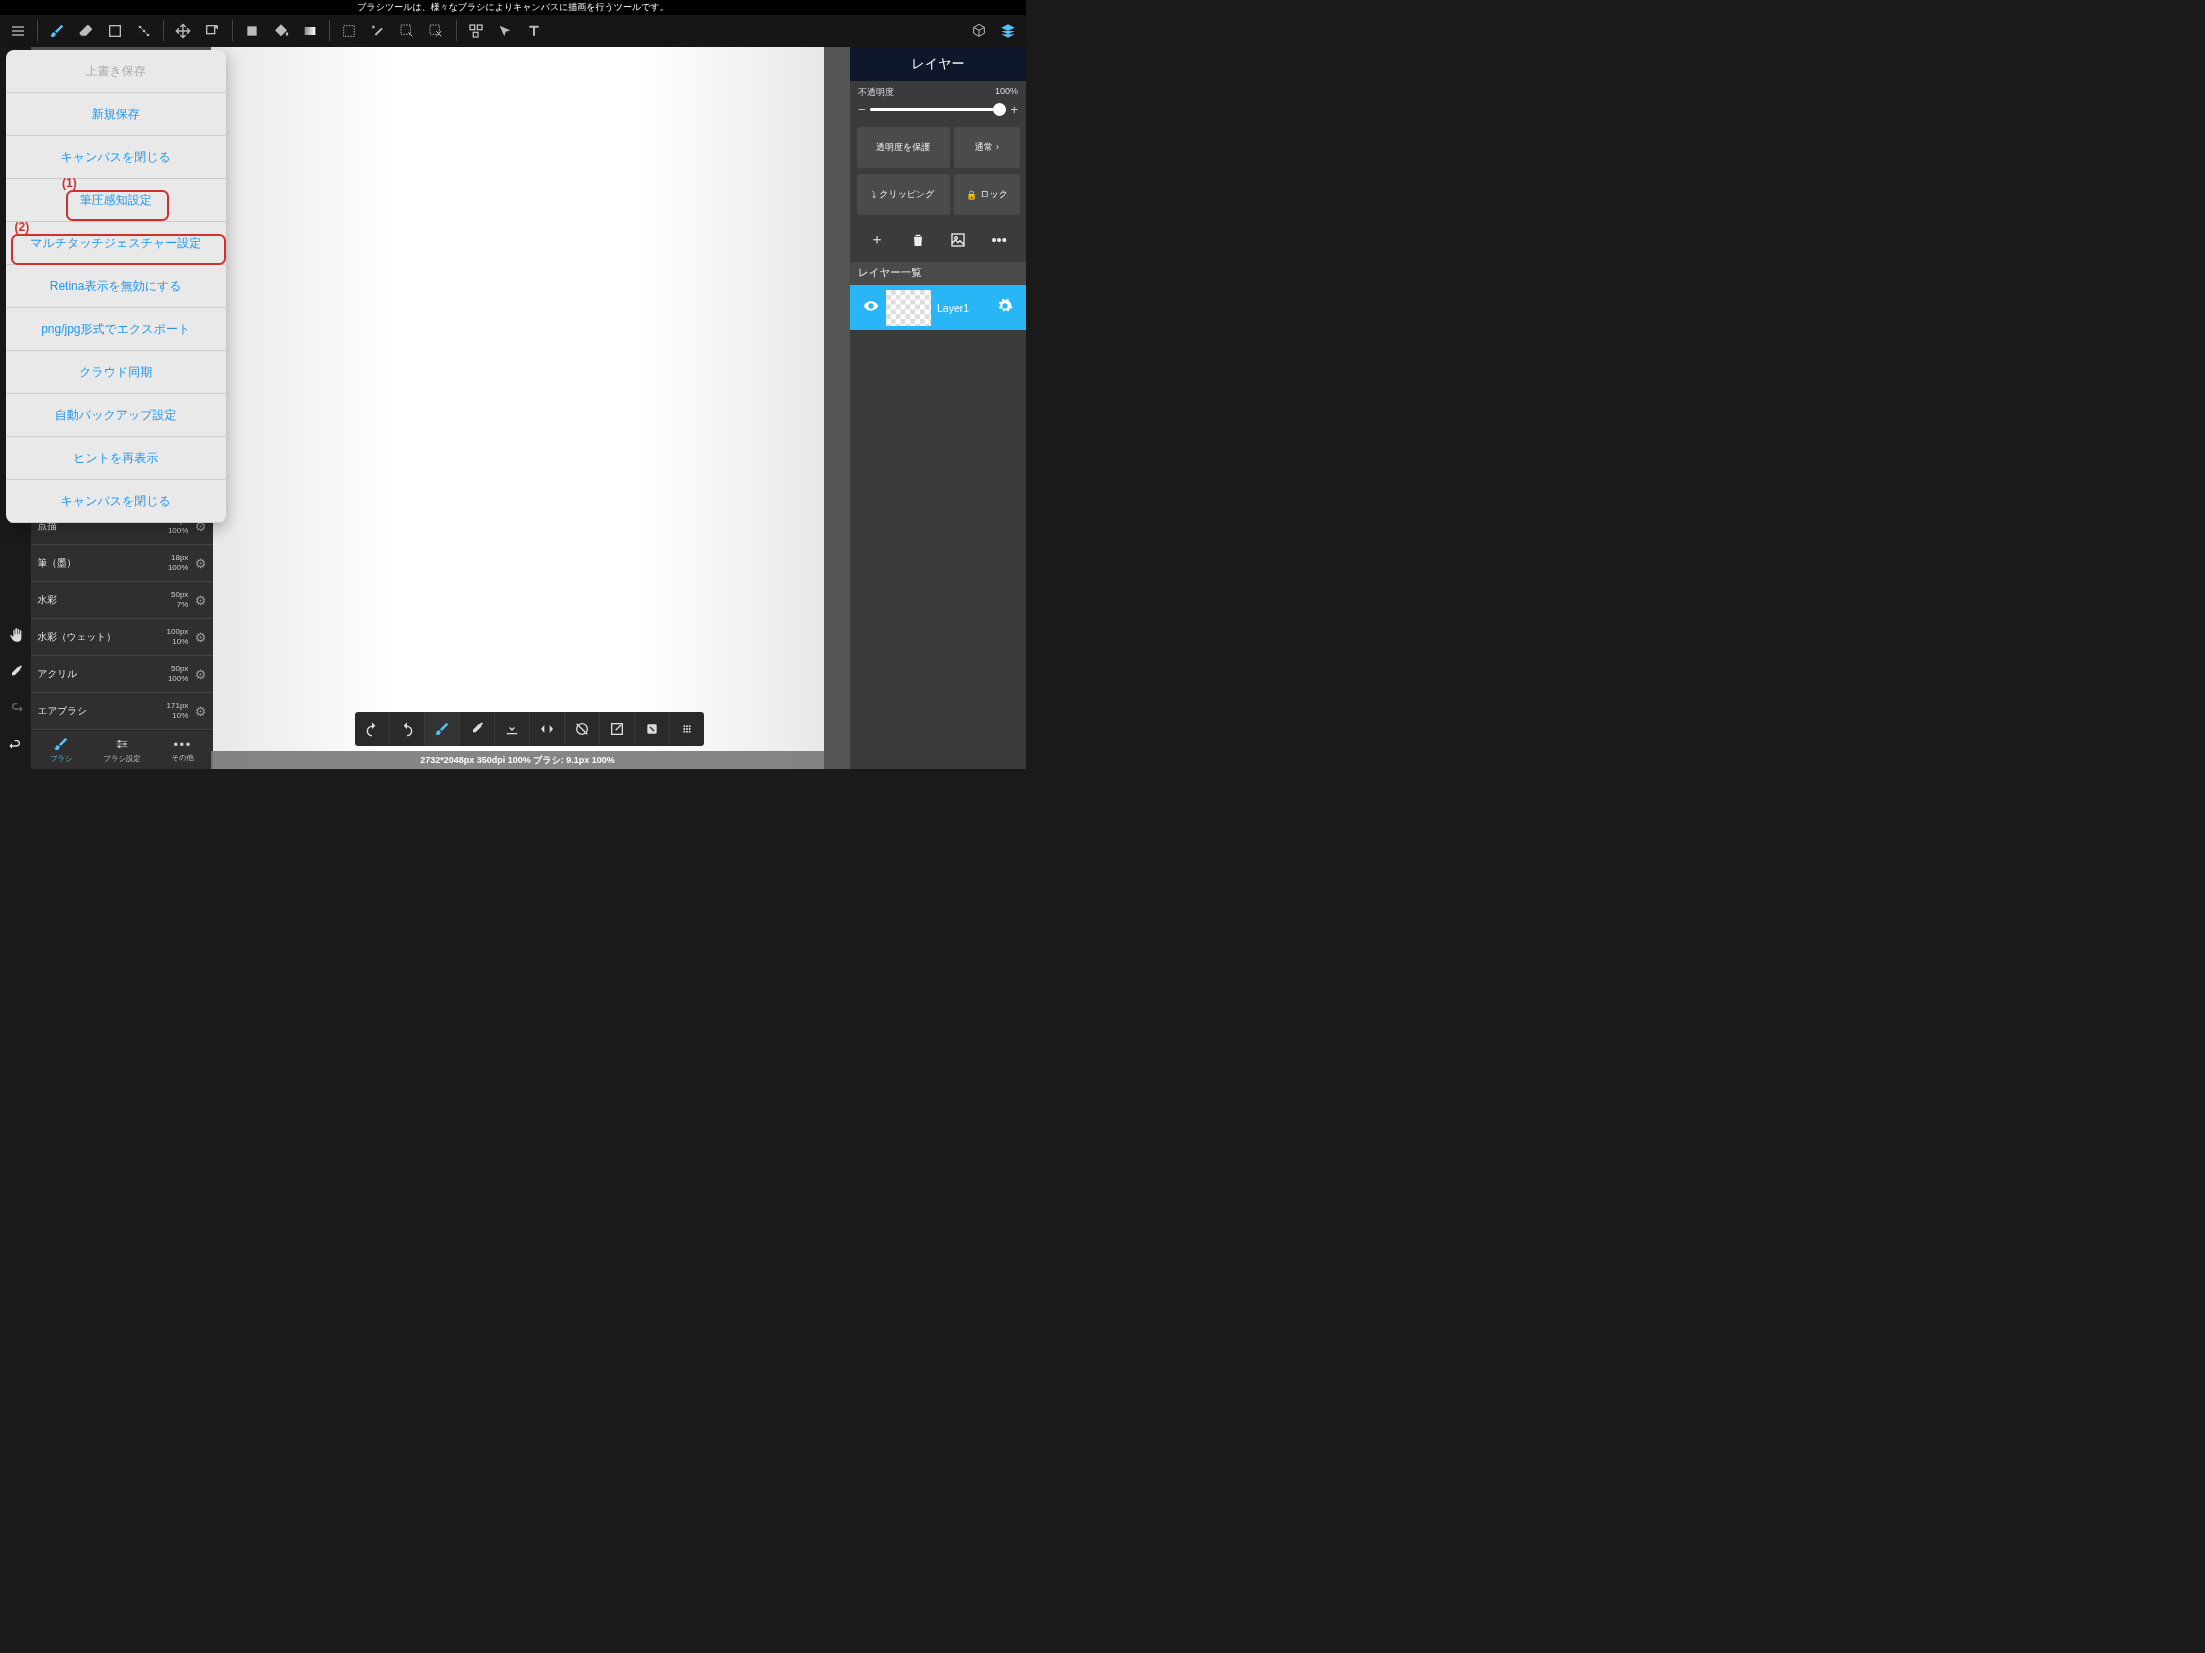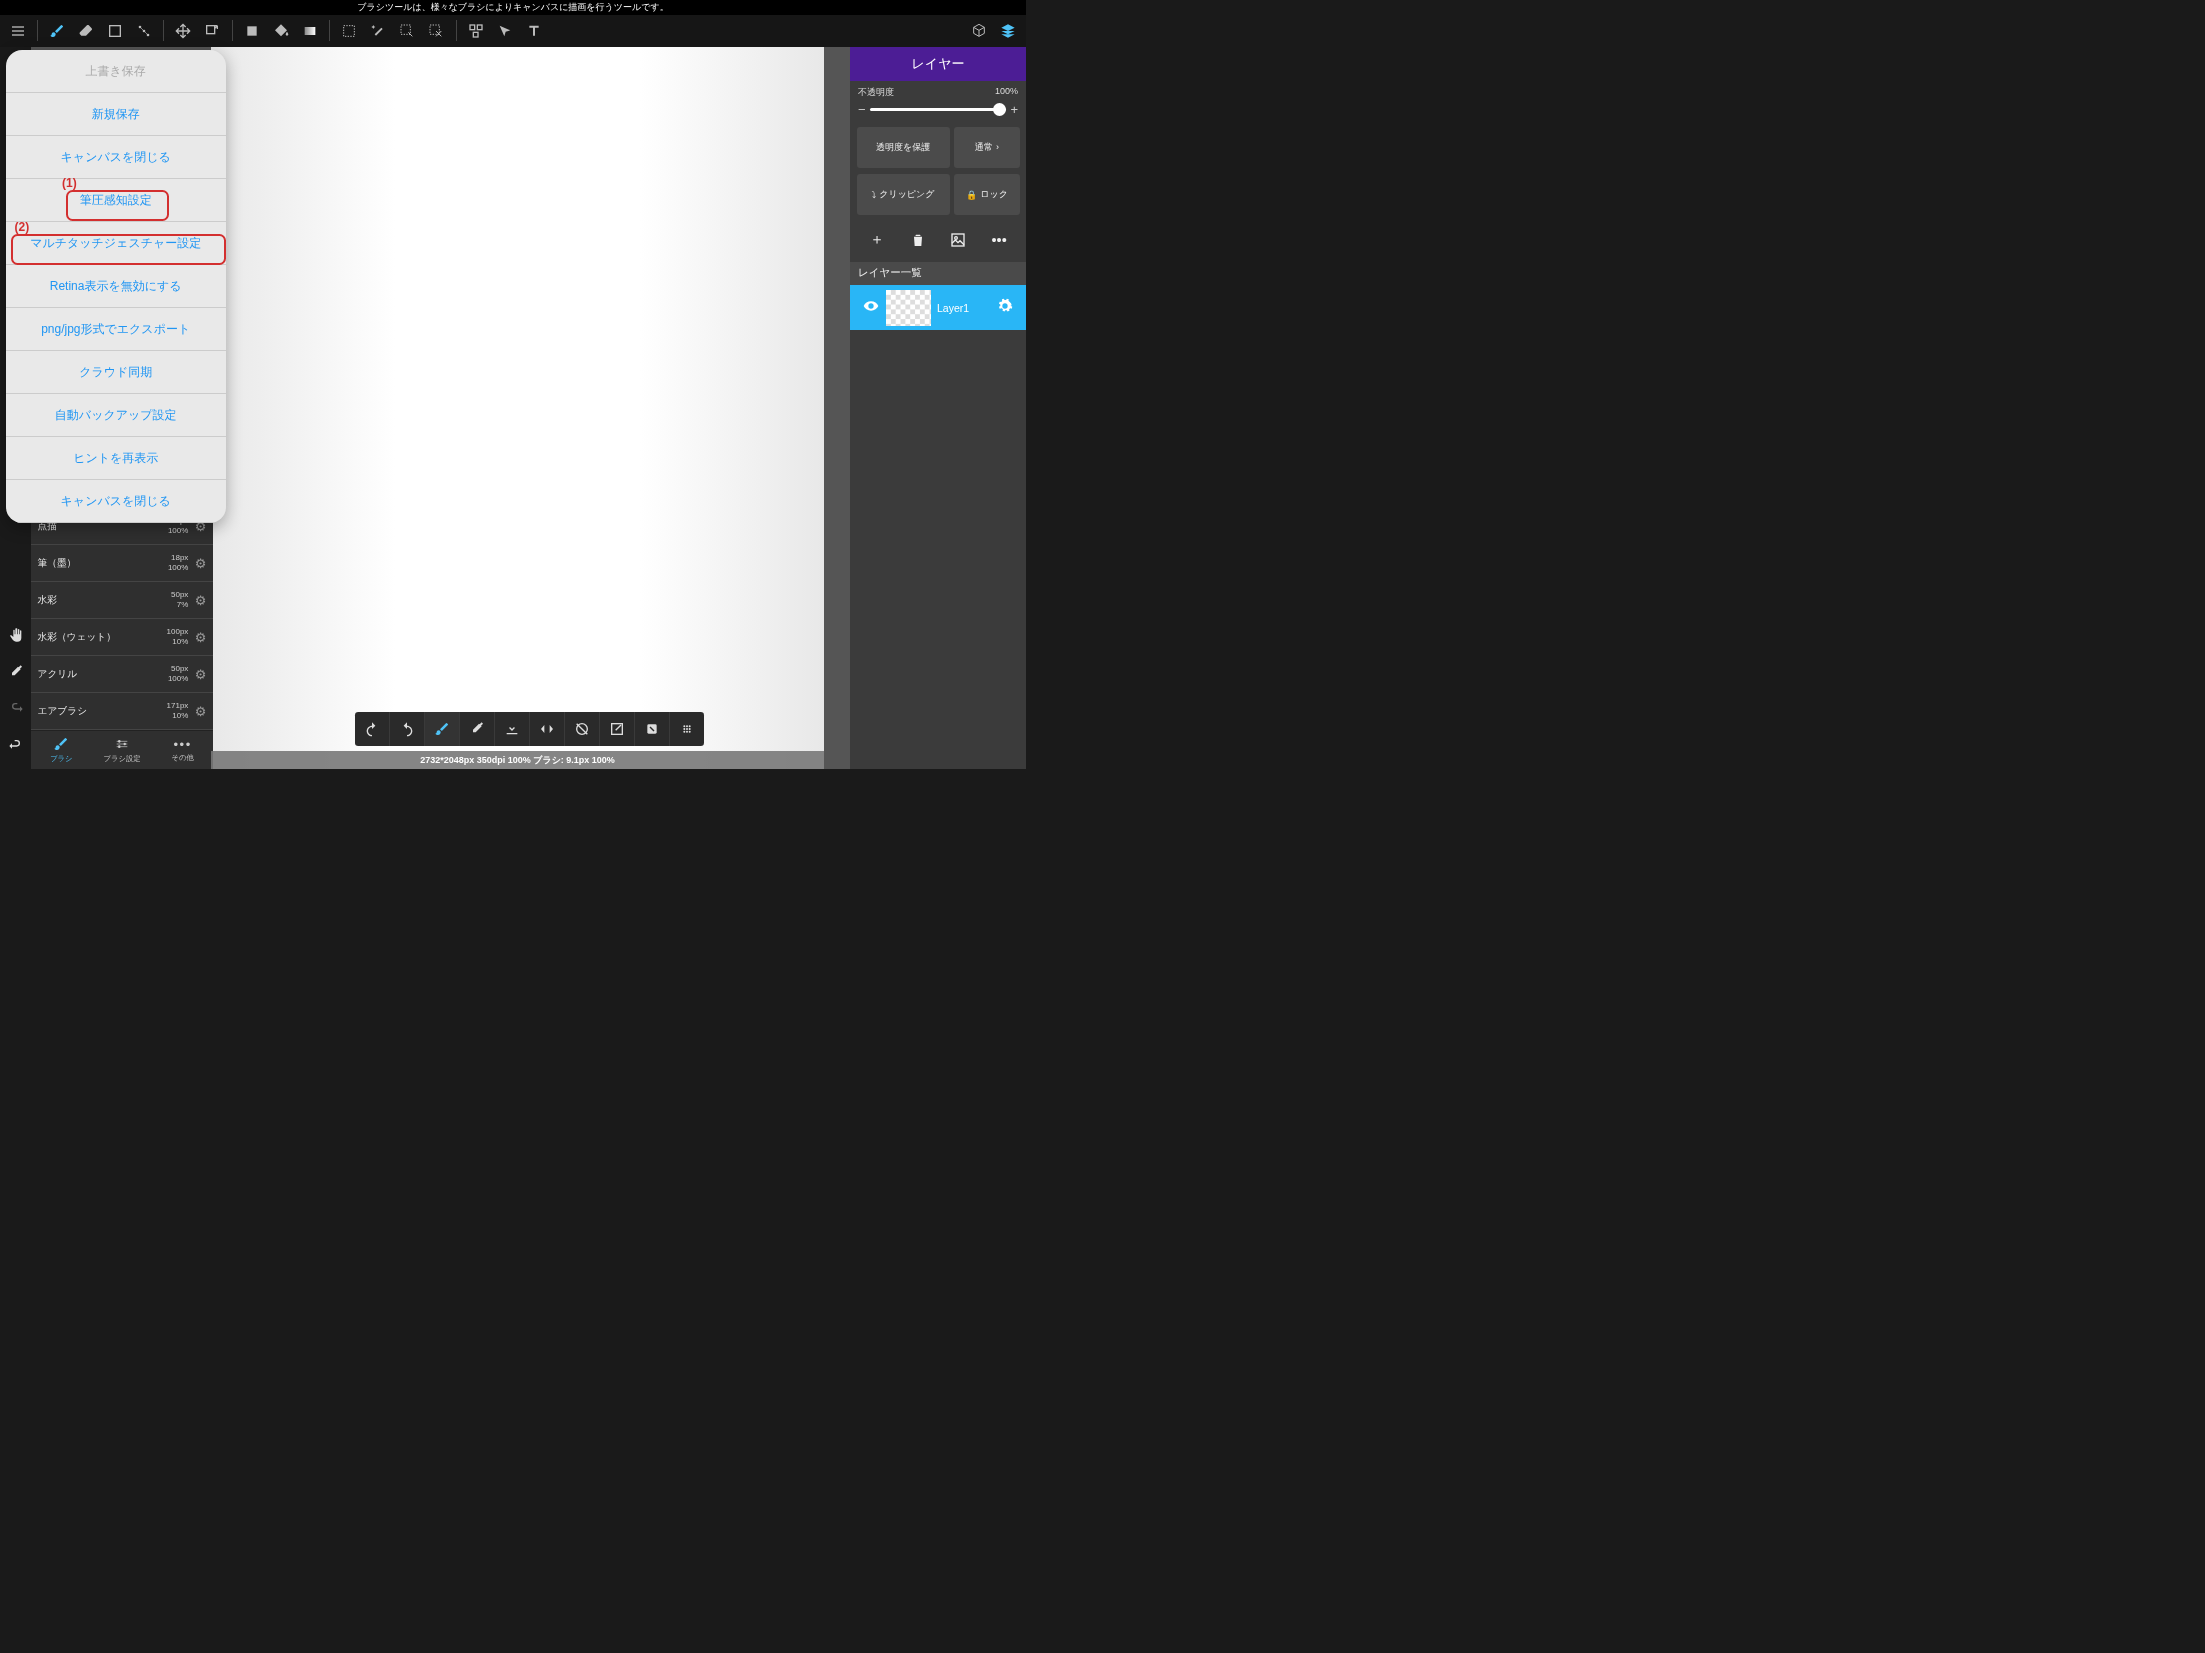--- a/index.html
+++ b/index.html
@@ -21,29 +21,29 @@
 
 .brush-panel { position: absolute; left: 31px; bottom: 0; width: 182px; background: #2f2f2f; }
 .brush-row { display: flex; align-items: center; justify-content: space-between; height: 37px; border-bottom: 0.8px solid #444; padding: 0 6.5px; }
 .brush-row .bname { font-size: 9.7px; color: #e8e8e8; }
 .brush-row .bvals { text-align: right; font-size: 8px; color: #ccc; line-height: 10.5px; }
 .brush-row .gear { color: #999; margin-left: 6.5px; font-size: 13px; }
 .brush-tabs { display: flex; height: 39px; border-top: 0.8px solid #222; }
 .brush-tab { flex: 1; display: flex; flex-direction: column; align-items: center; justify-content: center; gap: 1.6px; font-size: 7.3px; }
 .brush-tab.active { color: #4fc3f7; }
 
-.menu-popup { position: absolute; left: 5.7px; top: 50px; width: 220px; background: #e9e9e9; border-radius: 16px; box-shadow: 0 4.8px 16px rgba(0,0,0,0.3); overflow: hidden; }
+.menu-popup { position: absolute; left: 5.7px; top: 50px; width: 220px; background: #e9e9e9; border-radius: 8px; box-shadow: 0 4.8px 16px rgba(0,0,0,0.3); overflow: hidden; }
 .menu-popup::before { content: ""; position: absolute; top: -6.5px; left: 8px; border: 6.5px solid transparent; border-bottom-color: #e9e9e9; border-top: none; }
 .menu-item { height: 43px; display: flex; align-items: center; justify-content: center; border-bottom: 0.8px solid #ccc; font-size: 12px; color: #2196f3; cursor: pointer; position: relative; }
 .menu-item.disabled { color: #aaa; }
 .annot-box { position: absolute; border: 2.4px solid #d32f2f; border-radius: 6.5px; pointer-events: none; }
 .annot-label { position: absolute; color: #d32f2f; font-weight: bold; font-size: 12px; pointer-events: none; }
 
 .right-panel { position: absolute; right: 0; top: 47px; bottom: 0; width: 176px; background: #3b3b3b; display: flex; flex-direction: column; }
-.rp-title { text-align: center; padding: 8px 0; font-size: 13px; color: #fff; background: #4c1d95; }
+.rp-title { text-align: center; padding: 8px 0; font-size: 13px; color: #fff; background: #0f172a; }
 .rp-opacity { padding: 4.8px 8px 3.2px; font-size: 9px; color: #ddd; display: flex; justify-content: space-between; }
 .rp-slider { padding: 0 8px 6.5px; display: flex; align-items: center; gap: 4.8px; }
 .rp-slider .track { flex: 1; height: 3.2px; background: #fff; border-radius: 1.6px; position: relative; }
 .rp-slider .knob { position: absolute; right: 0; top: -4.8px; width: 13px; height: 13px; background: #fff; border-radius: 50%; }
 .rp-row { display: flex; gap: 4.8px; padding: 3.2px 6.5px; }
 .rp-chip { flex: 1; background: #4b4b4b; border-radius: 3.2px; height: 41px; display: flex; align-items: center; justify-content: center; font-size: 9px; color: #eee; gap: 3.2px; cursor: pointer; }
 .rp-iconbar { display: flex; justify-content: space-around; padding: 9.7px 6.5px; }
 .rp-iconbar div { width: 24px; height: 24px; display: flex; align-items: center; justify-content: center; color: #eee; cursor: pointer; font-size: 14.5px; }
 .rp-list-hdr { background: #4a4a4a; padding: 4.8px 8px; font-size: 10.5px; color: #eee; }
 .layer-row { display: flex; align-items: center; height: 45px; background: #29b6f6; gap: 6.5px; padding: 0 13px; }

